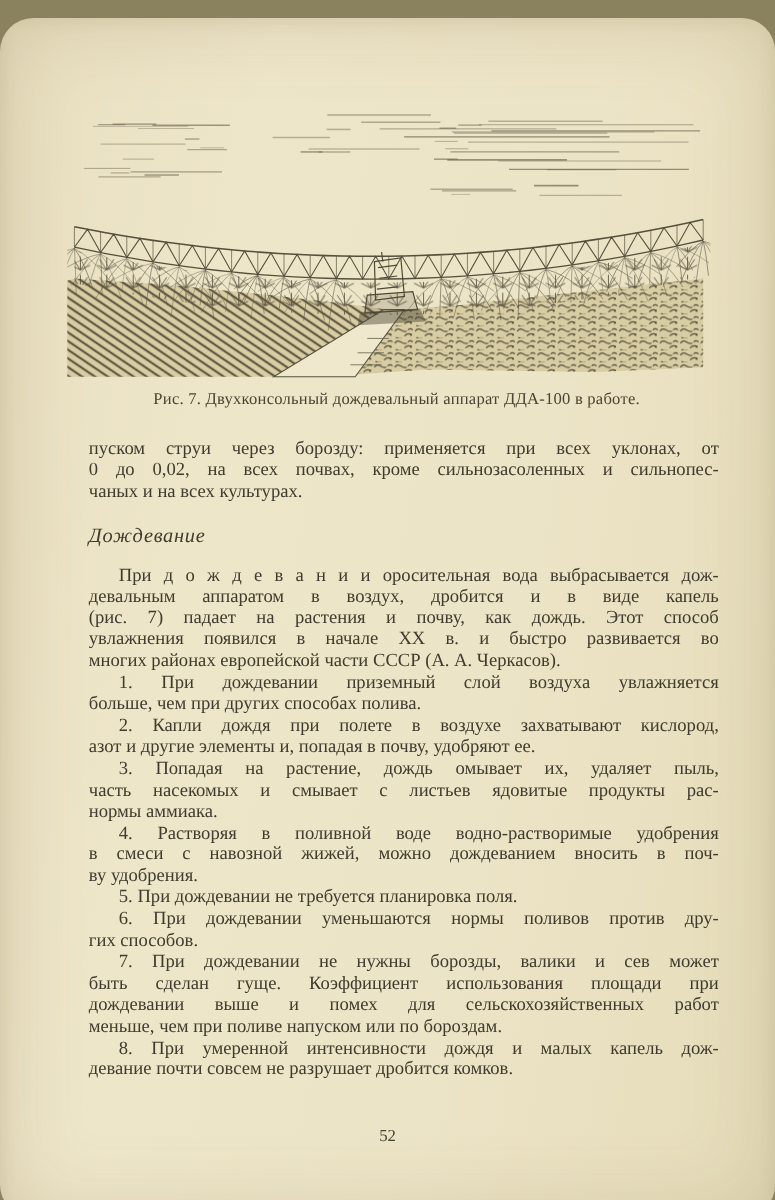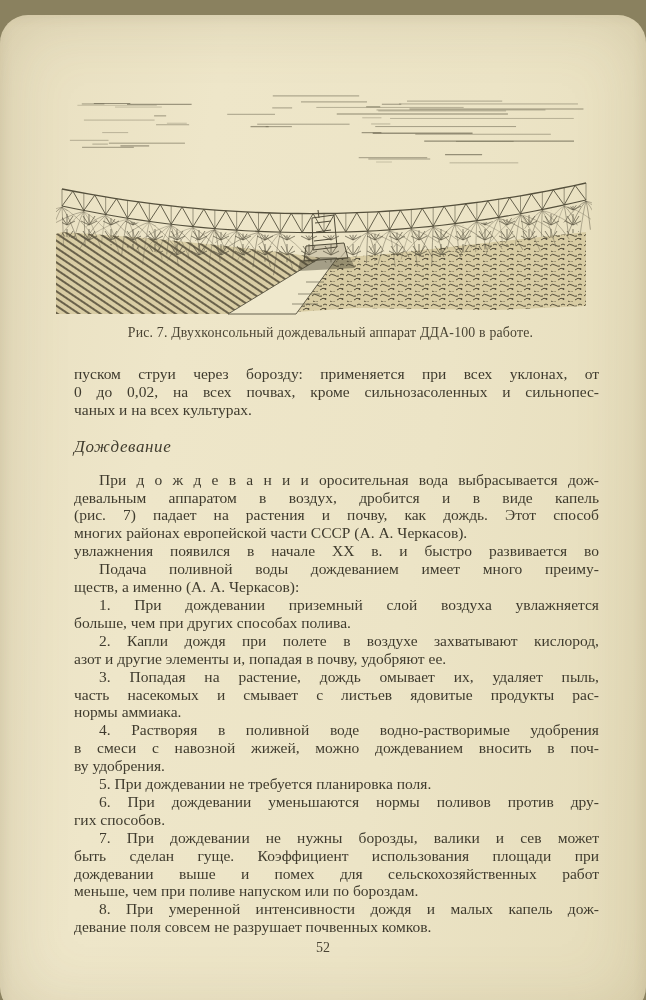--- a/index.html
+++ b/index.html
@@ -297,26 +297,22 @@
           <div class="tline">0 до 0,02, на всех почвах, кроме сильнозасоленных и сильнопес-</div>
           <div class="tline lastline">чаных и на всех культурах.</div>
         </div>
       </div>
     <div class="section-heading">Дождевание</div>
     <div id="section-flow">
         <div class="para">
           <div class="tline firstline">При д о ж д е в а н и и оросительная вода выбрасывается дож-</div>
           <div class="tline">девальным аппаратом в воздух, дробится и в виде капель</div>
           <div class="tline">(рис. 7) падает на растения и почву, как дождь. Этот способ</div>
+          <div class="tline">увлажнения появился в начале XX в. и быстро развивается во</div>
           <div class="tline lastline">многих районах европейской части СССР (А. А. Черкасов).</div>
-          <div class="tline">увлажнения появился в начале XX в. и быстро развивается во</div>
-        </div>
-        <div class="para">
-          <div class="tline firstline">Подача поливной воды дождеванием имеет много преиму-</div>
-          <div class="tline lastline">ществ, а именно (А. А. Черкасов):</div>
         </div>
         <div class="para">
           <div class="tline firstline">1. При дождевании приземный слой воздуха увлажняется</div>
           <div class="tline lastline">больше, чем при других способах полива.</div>
         </div>
         <div class="para">
           <div class="tline firstline">2. Капли дождя при полете в воздухе захватывают кислород,</div>
           <div class="tline lastline">азот и другие элементы и, попадая в почву, удобряют ее.</div>
         </div>
         <div class="para">
@@ -337,19 +333,19 @@
           <div class="tline lastline">гих способов.</div>
         </div>
         <div class="para">
           <div class="tline firstline">7. При дождевании не нужны борозды, валики и сев может</div>
           <div class="tline">быть сделан гуще. Коэффициент использования площади при</div>
           <div class="tline">дождевании выше и помех для сельскохозяйственных работ</div>
           <div class="tline lastline">меньше, чем при поливе напуском или по бороздам.</div>
         </div>
         <div class="para">
           <div class="tline firstline">8. При умеренной интенсивности дождя и малых капель дож-</div>
-          <div class="tline lastline">девание поля совсем не разрушает почвенных комков.</div>
+          <div class="tline lastline">девание почти совсем не разрушает дробится комков.</div>
         </div>
       </div>
   </div>
 
   <div class="page-number">52</div>
 </div>
 
 </body></html>

